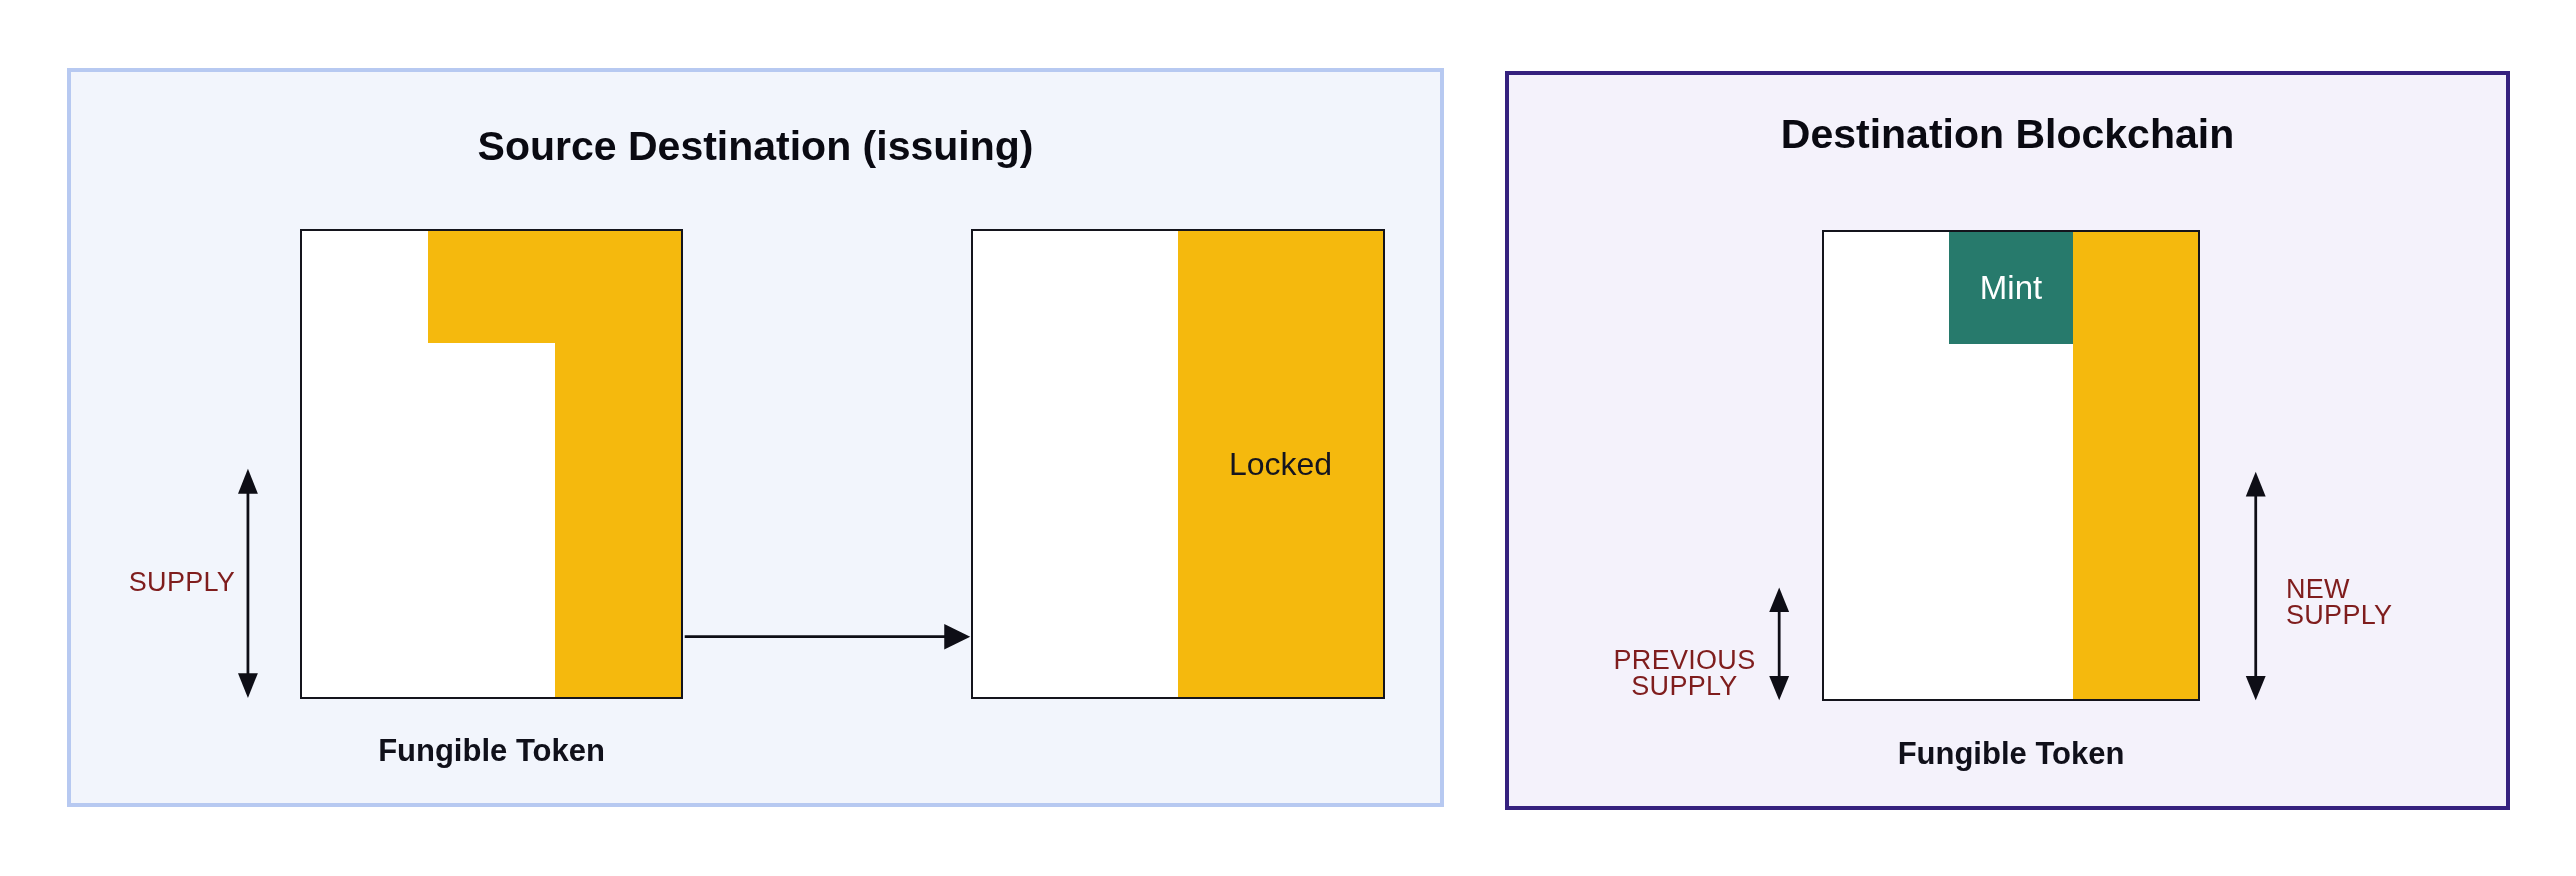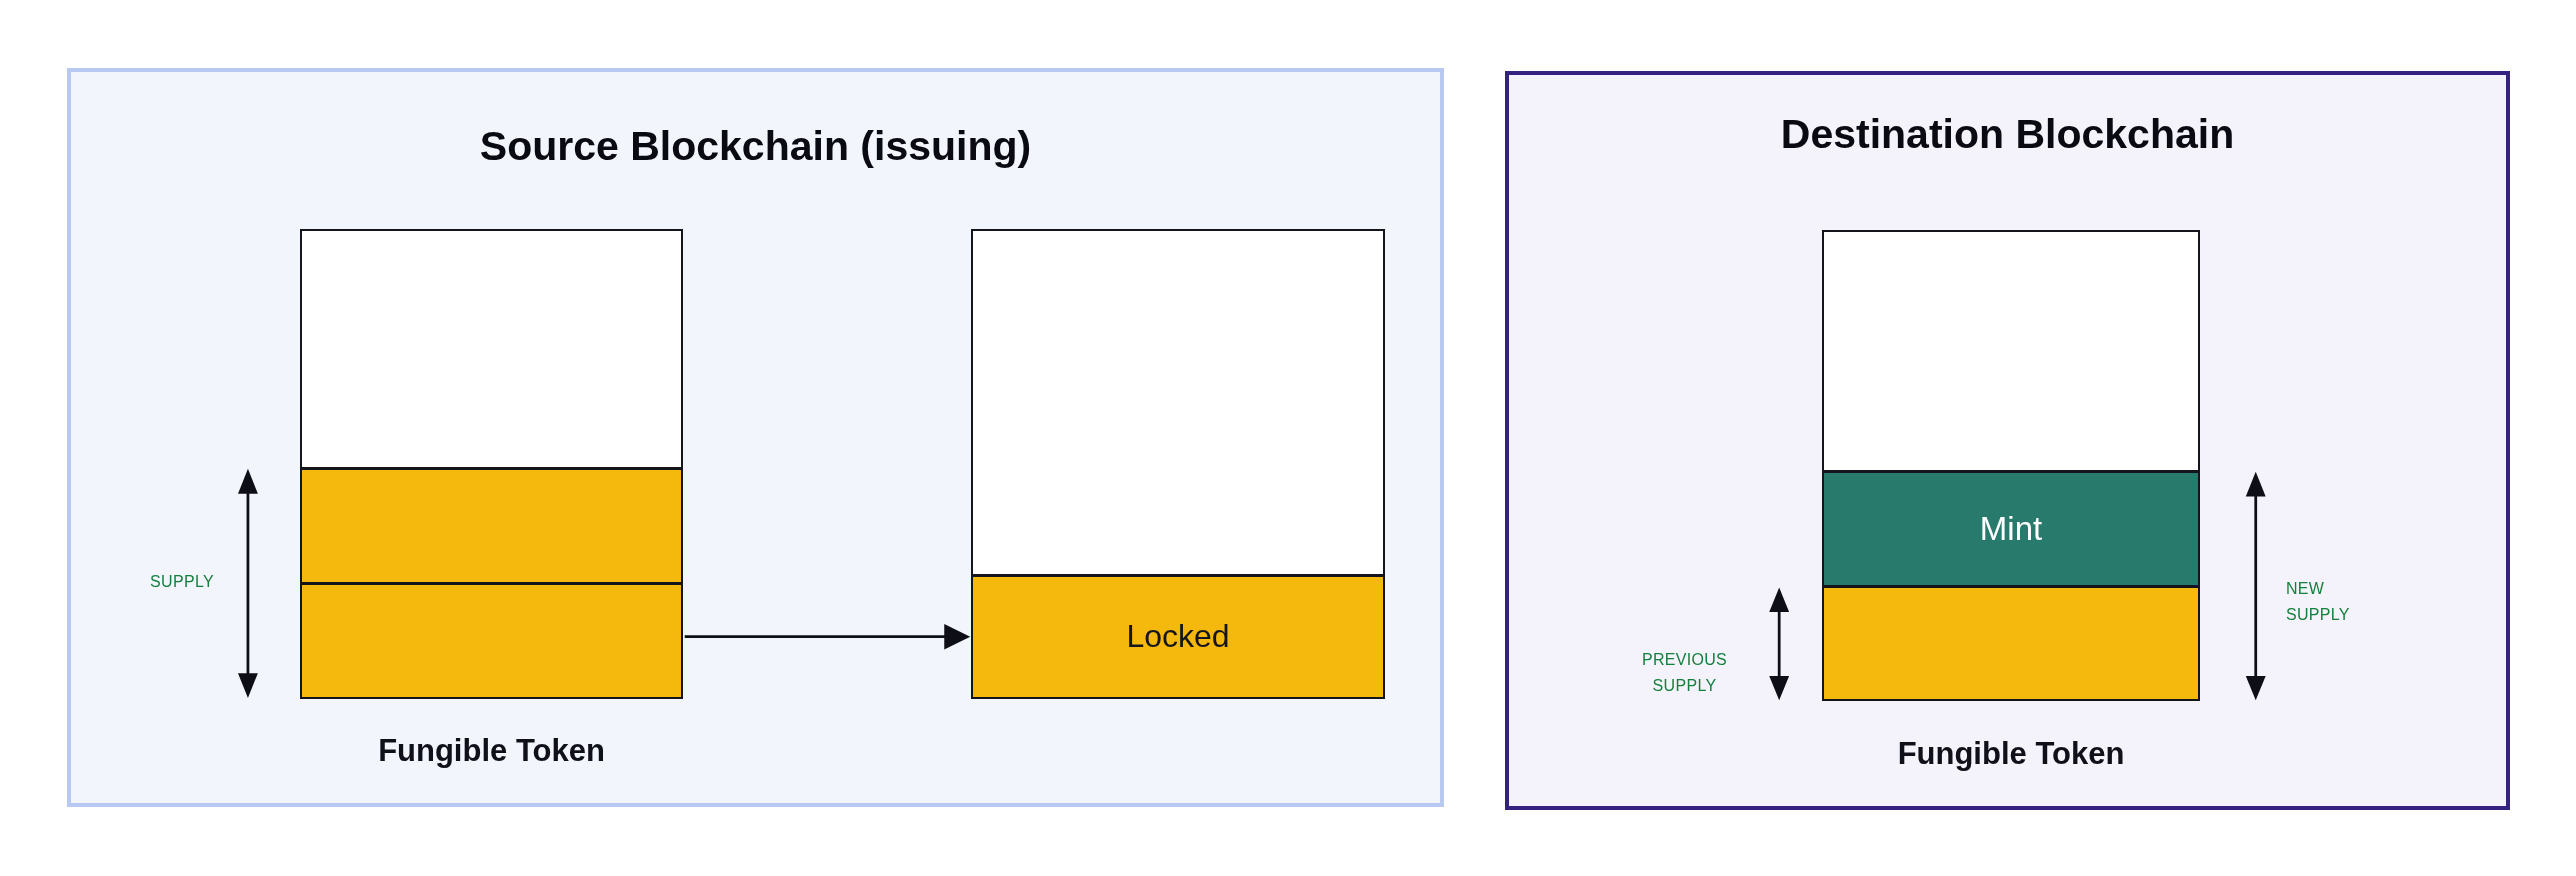--- a/index.html
+++ b/index.html
@@ -35,21 +35,21 @@
     letter-spacing: 0px;
     white-space: nowrap;
   }
   .title-src { left: 67px; top: 123px; width: 1377px; }
   .title-dst { left: 1505px; top: 111px; width: 1005px; }
 
   
   .token-box {
     border: 2.2px solid #14141C;
     display: flex;
-    flex-direction: column;
+    flex-direction: row;
     background: #ffffff;
     text-align: center;
   }
   .box-ft-src { left: 300px;  top: 229px; width: 383px; height: 470px; }
   .box-pool   { left: 971px; top: 229px; width: 414px; height: 470px; }
   .box-ft-dst { left: 1822px; top: 230px; width: 378px; height: 471px; }
 
   .sec { width: 100%; }
   .sec-white  { background: #ffffff; }
   .sec-yellow { background: #F5B90D; }
@@ -79,40 +79,40 @@
     color: #10101A;
     text-align: center;
     white-space: nowrap;
   }
   .cap-ft-src { left: 300px;  top: 733px; width: 383px; }
   .cap-pool   { left: 971px; top: 733px; width: 385px; }
   .cap-ft-dst { left: 1822px; top: 736px; width: 378px; }
 
   
   .measure-label {
-    font-size: 16px;
+    font-size: 27px;
     font-weight: 500;
-    color: #15803d;
+    color: #7f1d1d;
     letter-spacing: 0.3px;
     line-height: 26px;
   }
   .lbl-supply { left: 102px; top: 569px; width: 160px; text-align: center; }
   .lbl-prev   { left: 1601px; top: 647px; width: 167px; text-align: center; }
   .lbl-new    { left: 2286px; top: 576px; width: 210px; text-align: left; }
 
   .arrow-layer {
     left: 0; top: 0; width: 2576px; height: 877px;
     pointer-events: none;
   }
 </style>
 </head>
 <body>
 
 <div class="abs panel-src"></div>
-<div class="abs panel-title title-src">Source Blockchain (issuing)</div>
+<div class="abs panel-title title-src">Source Destination (issuing)</div>
 
 <div class="abs token-box box-ft-src">
   <div class="sec sec-white" style="height:236px;"></div>
   <div class="hr-line"></div>
   <div class="sec sec-yellow" style="height:112px;"></div>
   <div class="hr-line"></div>
   <div class="sec sec-yellow sec-fill"></div>
 </div>
 <div class="abs box-caption cap-ft-src">Fungible Token</div>
 

